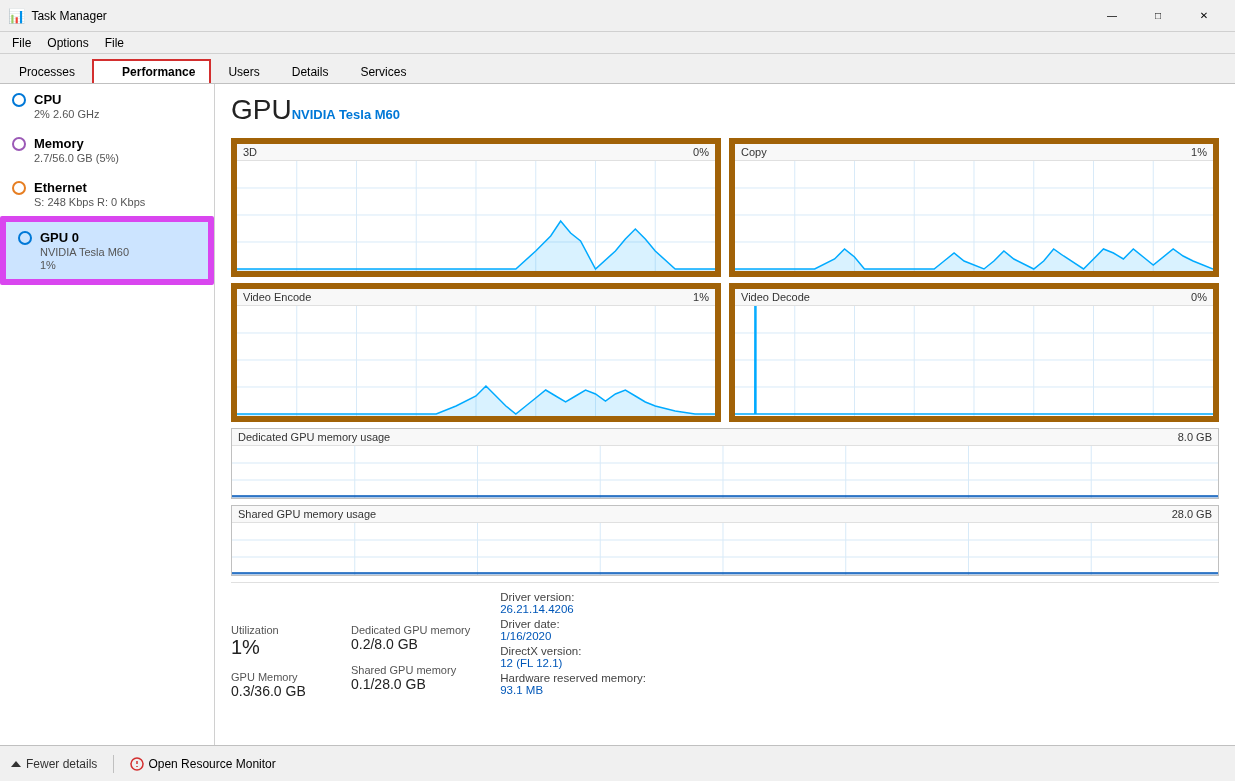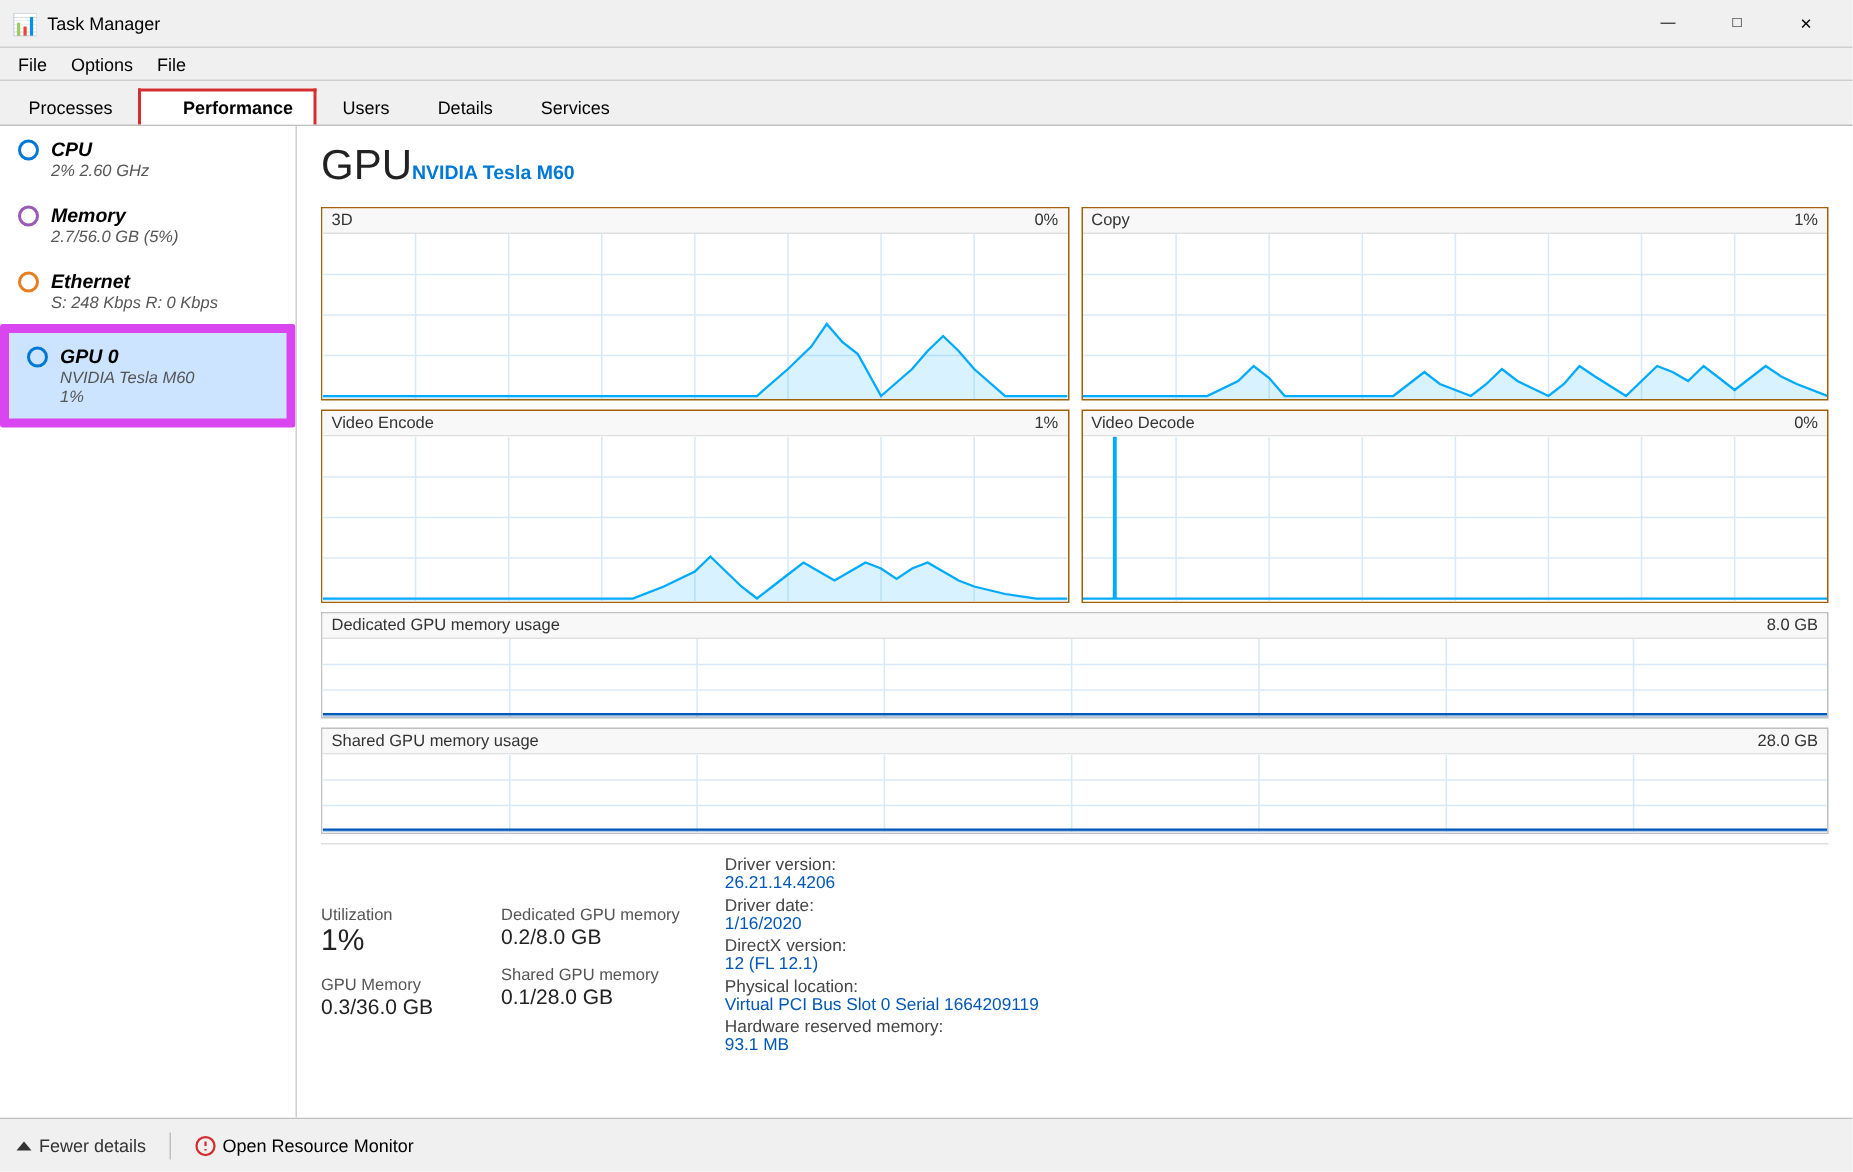--- a/index.html
+++ b/index.html
@@ -17,38 +17,38 @@
 
     
     .tabbar { background: #f0f0f0; height: 30px; display: flex; align-items: flex-end; padding: 0 4px; border-bottom: 1px solid #c0c0c0; text-align: right; }
     .tab { padding: 4px 14px; font-size: 12px; cursor: pointer; border: 1px solid transparent; border-bottom: none; margin-right: 2px; background: transparent; }
     .tab.active { background: #ffffff; border: 2px solid #d32f2f; border-bottom: none; font-weight: 600; padding-left: 28px; }
 
     
     .main { display: flex; height: calc(781px - 32px - 22px - 30px - 36px); background: #ffffff; }
 
     
-    .sidebar { width: 198px; border-right: 1px solid #d0d0d0; overflow-y: auto; background: #ffffff; font-style: italic; }
+    .sidebar { width: 215px; border-right: 1px solid #d0d0d0; overflow-y: auto; background: #ffffff; }
     .sidebar-item { padding: 8px 12px; cursor: pointer; display: flex; flex-direction: column; border-bottom: none; }
     .sidebar-item.selected { background: #cce4ff; }
     .sidebar-item-header { display: flex; align-items: center; gap: 8px; }
     .sidebar-dot { width: 14px; height: 14px; border-radius: 50%; border: 2px solid; flex-shrink: 0; }
     .sidebar-item-name { font-size: 13px; font-weight: 600; }
     .sidebar-item-sub { font-size: 11px; color: #555; margin-left: 22px; margin-top: 1px; }
 
     
     .content { flex: 1; padding: 10px 16px; overflow-y: auto; background: #ffffff; }
 
     .gpu-header { display: flex; align-items: baseline; margin-bottom: 12px; }
     .gpu-title { font-size: 28px; font-weight: 300; color: #222; }
     .gpu-model { font-size: 13px; color: #0078d7; font-weight: 600; }
 
     
     .charts-top { display: flex; gap: 8px; margin-bottom: 6px; }
-    .chart-box { flex: 1; border: 1px solid #a16207; background: #fff; }
+    .chart-box { flex: 1; border: 6px solid #a16207; background: #fff; }
     .chart-label-row { display: flex; justify-content: space-between; padding: 2px 6px; font-size: 11px; color: #333; background: #f8f8f8; border-bottom: 1px solid #e0e0e0; }
     .chart-canvas { height: 110px; position: relative; overflow: hidden; background: #ffffff; }
 
     .chart-memory { border: 1px solid #c0c0c0; background: #fff; margin-bottom: 6px; }
     .chart-memory .chart-canvas { height: 52px; }
 
     
     svg.chart-svg { width: 100%; height: 100%; }
     .grid-line { stroke: #d8eaf8; stroke-width: 1; }
     .chart-line { fill: none; stroke: #00aaff; stroke-width: 1.5; }
@@ -310,24 +310,20 @@
         </div>
         <div class="info-row">
           <span class="info-key">Driver date:</span>
           <span class="info-val">1/16/2020</span>
         </div>
         <div class="info-row">
           <span class="info-key">DirectX version:</span>
           <span class="info-val">12 (FL 12.1)</span>
         </div>
         <div class="info-row">
-          <span class="info-key">Physical location:</span>
-          <span class="info-val">Virtual PCI Bus Slot 0 Serial 1664209119</span>
-        </div>
-        <div class="info-row">
           <span class="info-key">Hardware reserved memory:</span>
           <span class="info-val">93.1 MB</span>
         </div>
       </div>
     </div>
 
   </div>
 </div>
 
 <div class="bottom-bar">

